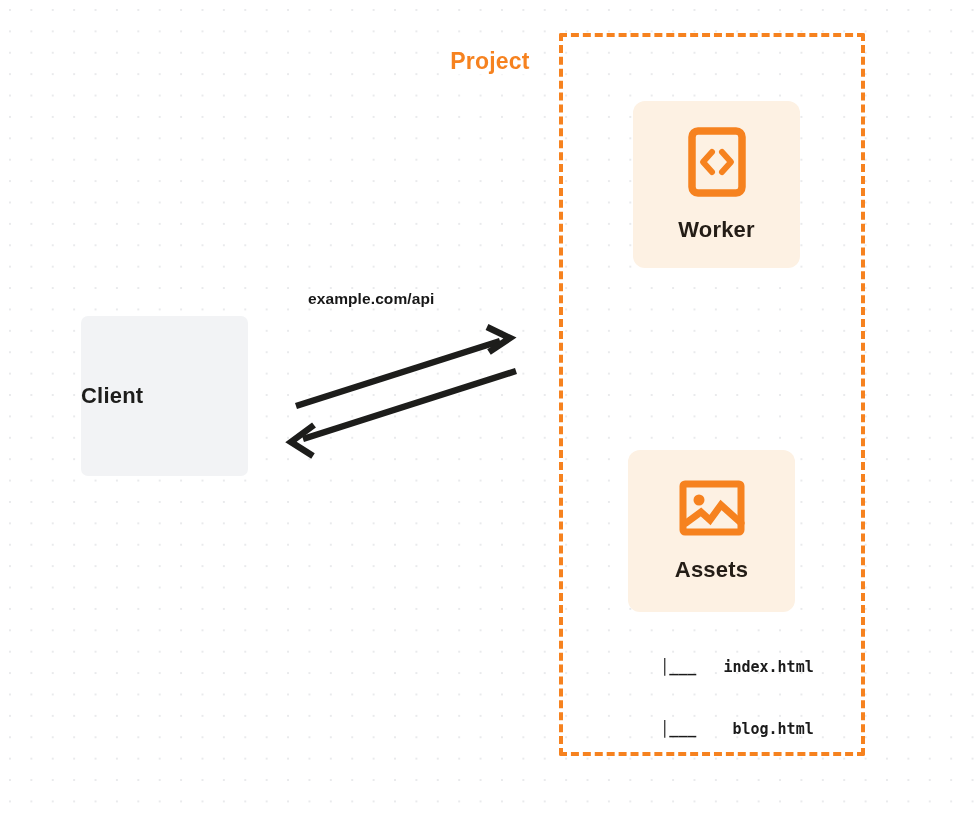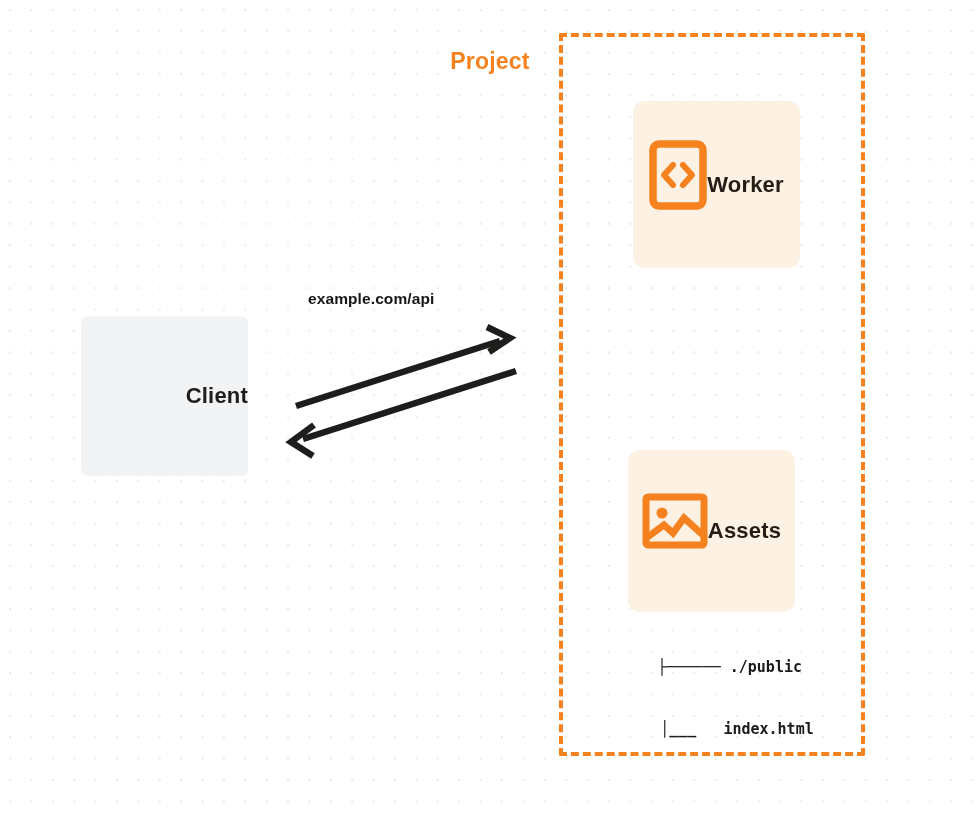--- a/index.html
+++ b/index.html
@@ -24,21 +24,21 @@
   .client-box {
     position: absolute;
     left: 81px;
     top: 316px;
     width: 167px;
     height: 160px;
     background: #f2f3f5;
     border-radius: 7px;
     display: flex;
     align-items: center;
-    justify-content: flex-end;
+    justify-content: flex-start;
   }
   .client-label {
     font-size: 22px;
     font-weight: bold;
     color: #1d1d1b;
     letter-spacing: .2px;
   }
 
   
   .project-frame {
@@ -65,21 +65,21 @@
     white-space: nowrap;
     margin-top: 28px;
   }
 
   
   .card {
     position: absolute;
     background: #fdf1e3;
     border-radius: 12px;
     display: flex;
-    flex-direction: row;
+    flex-direction: column;
     align-items: center;
     justify-content: center;
   }
   .card-worker {
     left: 633px;
     top: 101px;
     width: 167px;
     height: 167px;
   }
   .card-assets {
@@ -182,18 +182,18 @@
       <svg width="66" height="58" viewBox="0 0 66 58" xmlns="http://www.w3.org/2000/svg">
         <rect x="4" y="5" width="58" height="48" rx="2" ry="2" fill="none" stroke="#f6821f" stroke-width="7"></rect>
         <circle cx="20" cy="21" r="5.5" fill="#f6821f"></circle>
         <polyline points="7,44 22,33 31,41 42,26 62,44" fill="none" stroke="#f6821f" stroke-width="7" stroke-linecap="round" stroke-linejoin="miter"></polyline>
       </svg>
     </span>
     <span class="card-label">Assets</span>
   </div>
 
   <div class="file-tree">
-    <span class="file-tree-row">├────── ./public</span>
     <span class="file-tree-row">      │___   index.html</span>
+    <span class="file-tree-row">      │___    blog.html</span>
     
   </div>
 
 </div>
 
 </body></html>

